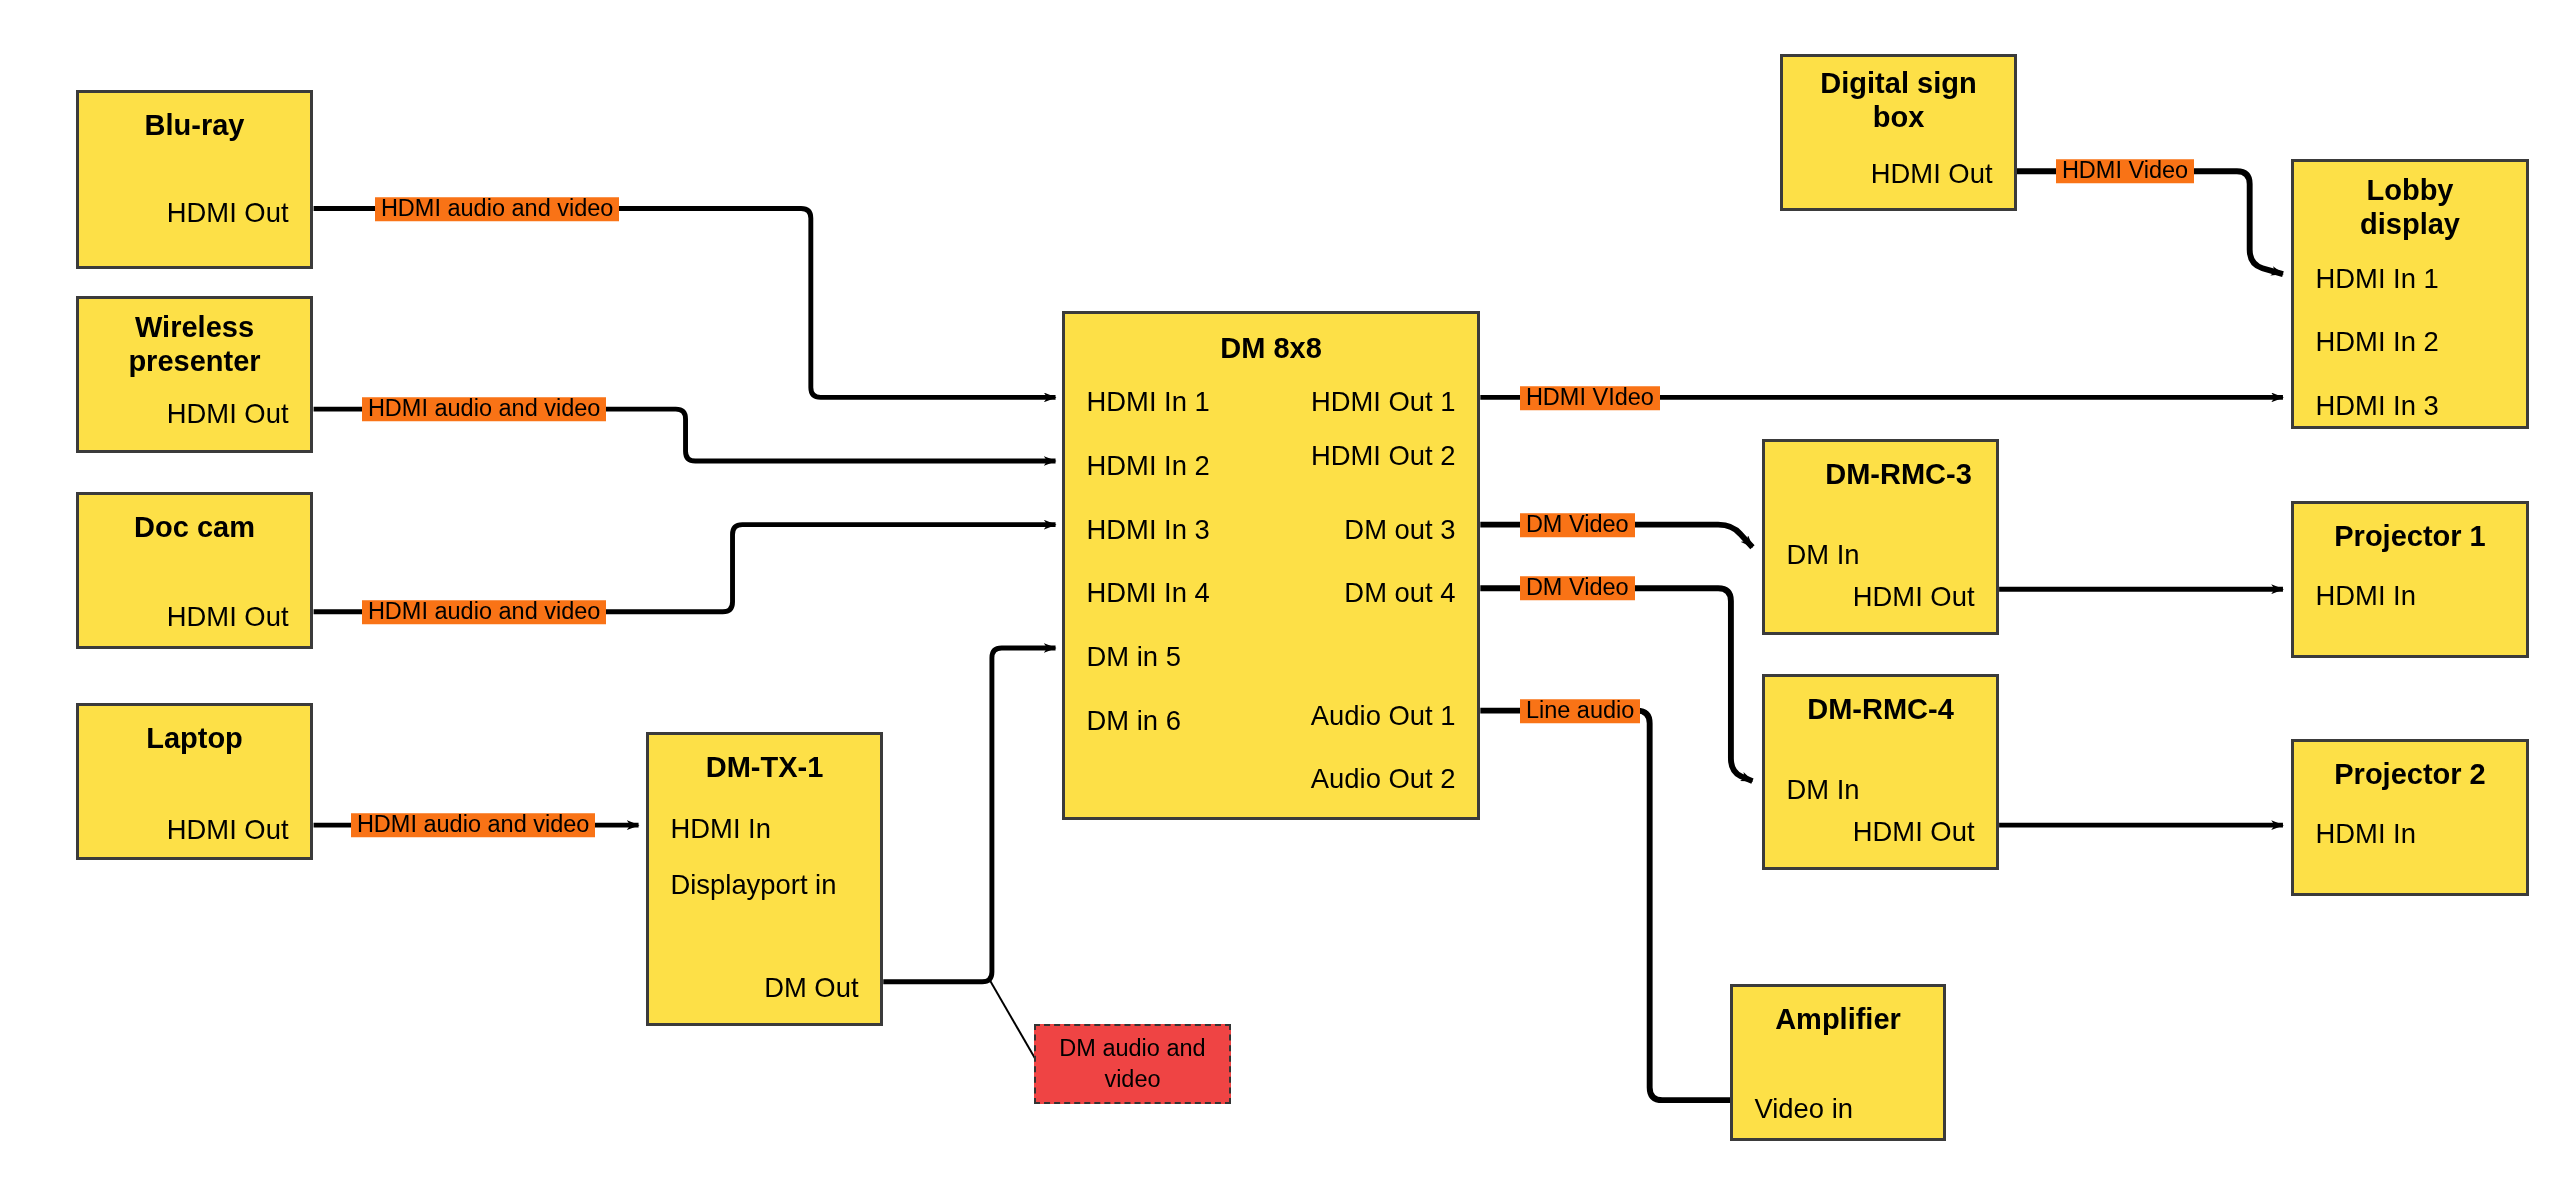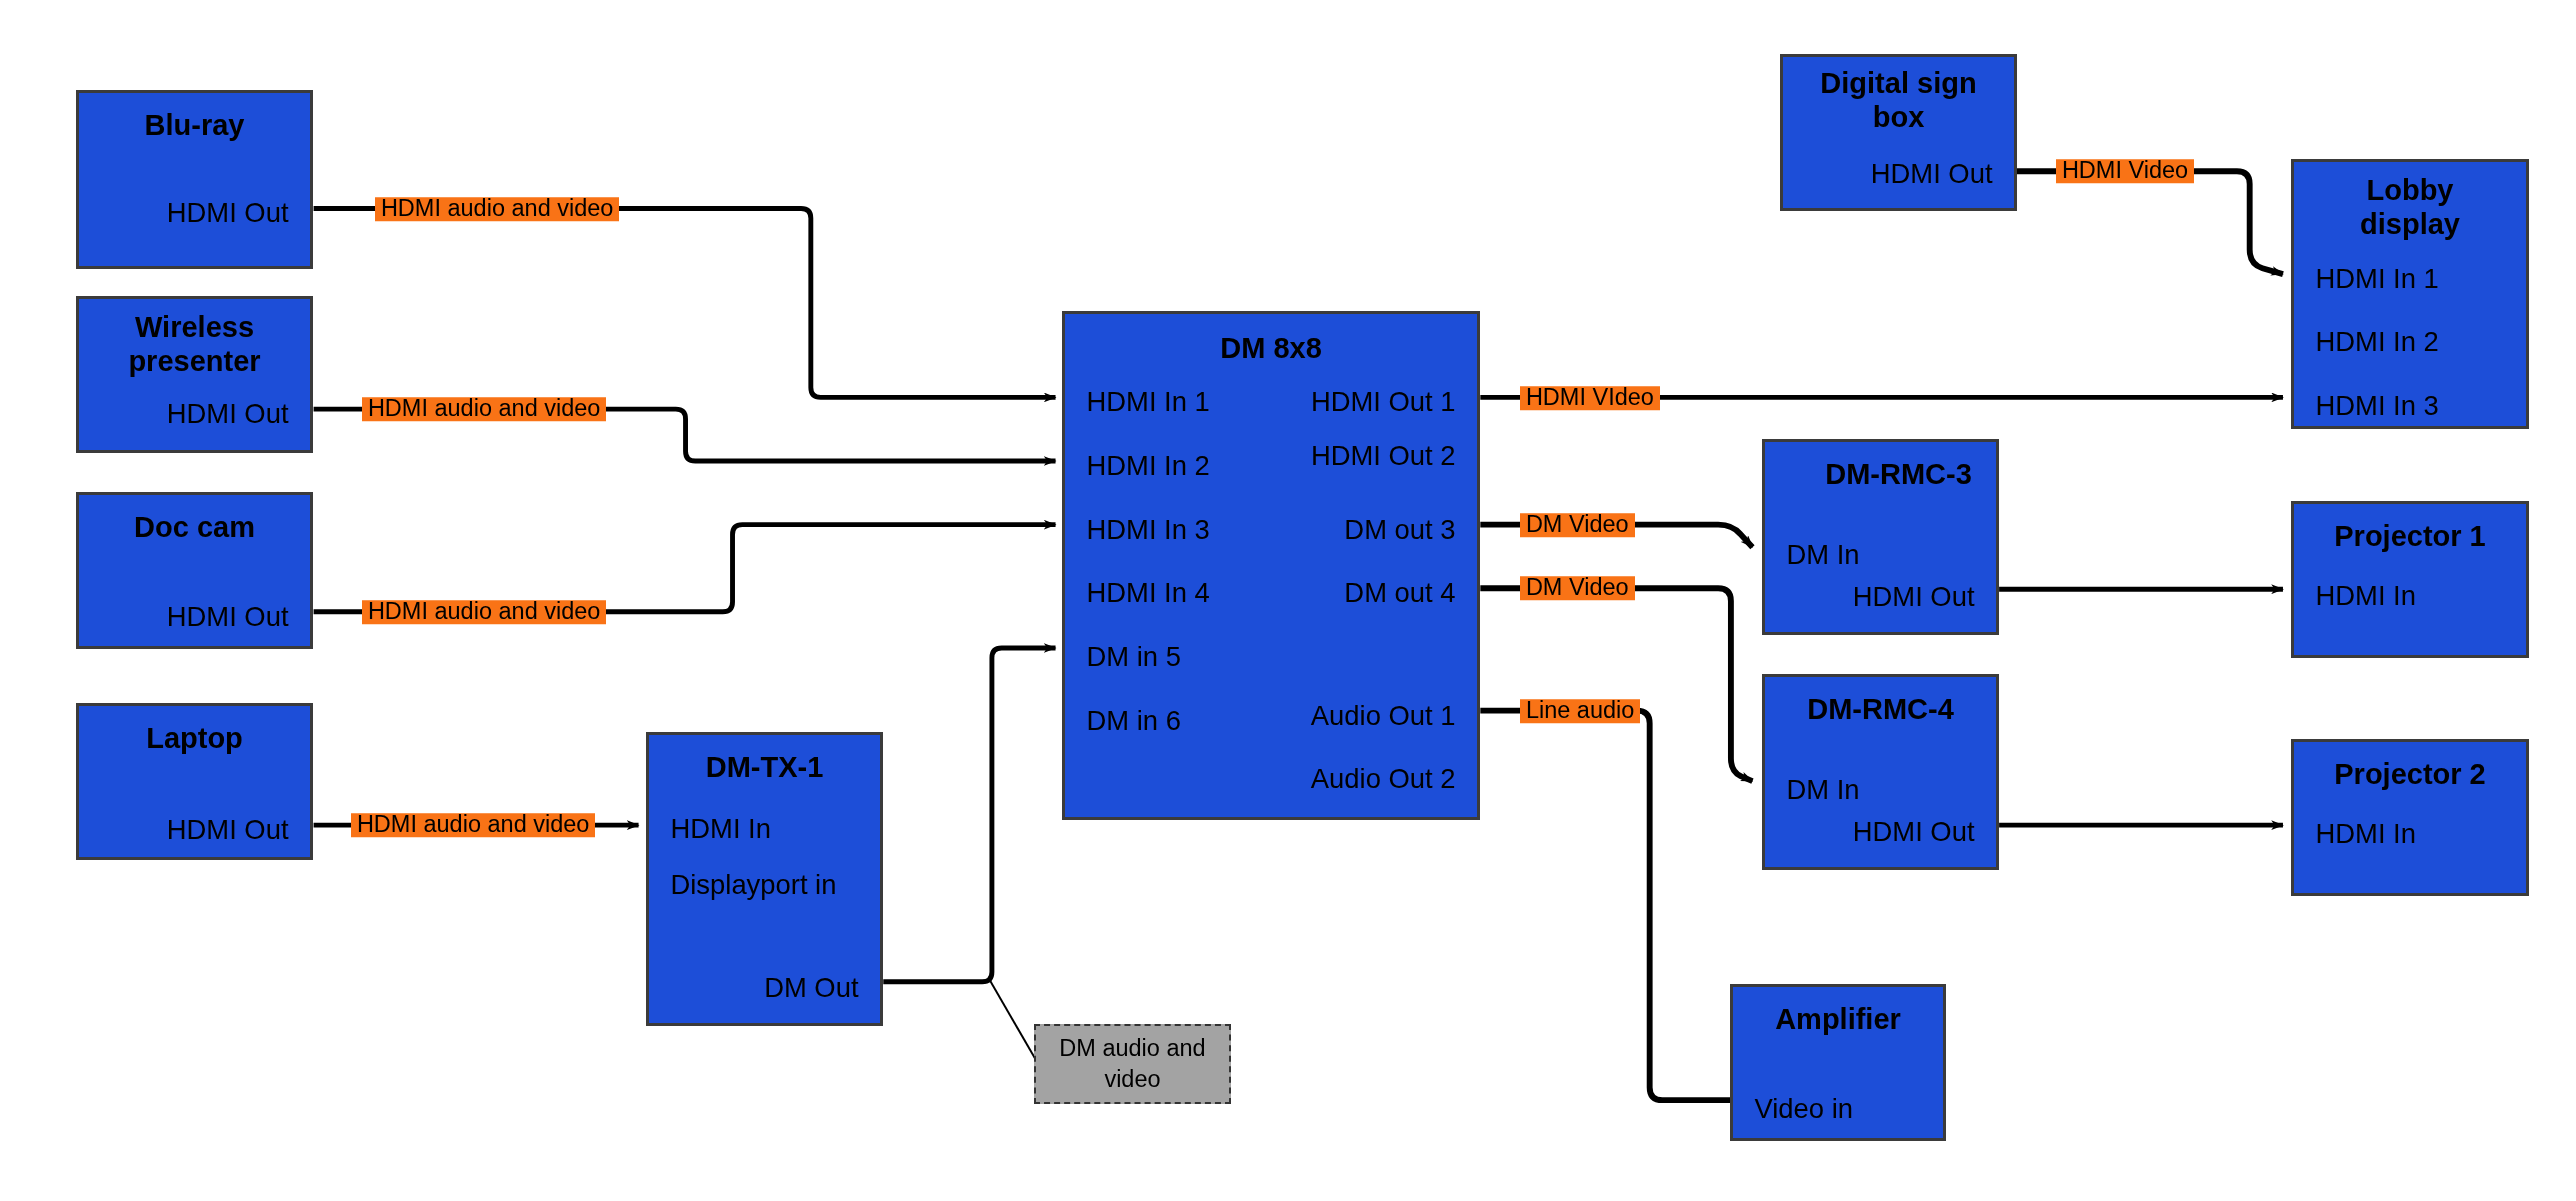--- a/index.html
+++ b/index.html
@@ -19,21 +19,21 @@
     position: absolute;
     left: 0; top: 0;
     width: 2576px;
     height: 1201px;
     pointer-events: none;
   }
   .node {
     position: absolute;
     box-sizing: border-box;
     border: 3.9px solid #3b3b3b;
-    background: #1d4ed8;
+    background: #fde047;
     z-index: 2;
   }
   .node-title {
     position: absolute;
     left: 0;
     right: 0;
     text-align: center;
     font-weight: bold;
     font-size: 29px;
     color: #000000;
@@ -56,21 +56,21 @@
     background: #f97316;
     padding: 0 5.9px;
     line-height: 1;
     z-index: 3;
     transform: translateY(-50%);
   }
   .callout {
     position: absolute;
     box-sizing: border-box;
     border: 2px dashed #333333;
-    background: #a3a3a3;
+    background: #ef4444;
     font-size: 23.5px;
     color: #000000;
     text-align: center;
     line-height: 1.3;
     display: flex;
     align-items: center;
     justify-content: center;
     z-index: 3;
   }
 </style>

